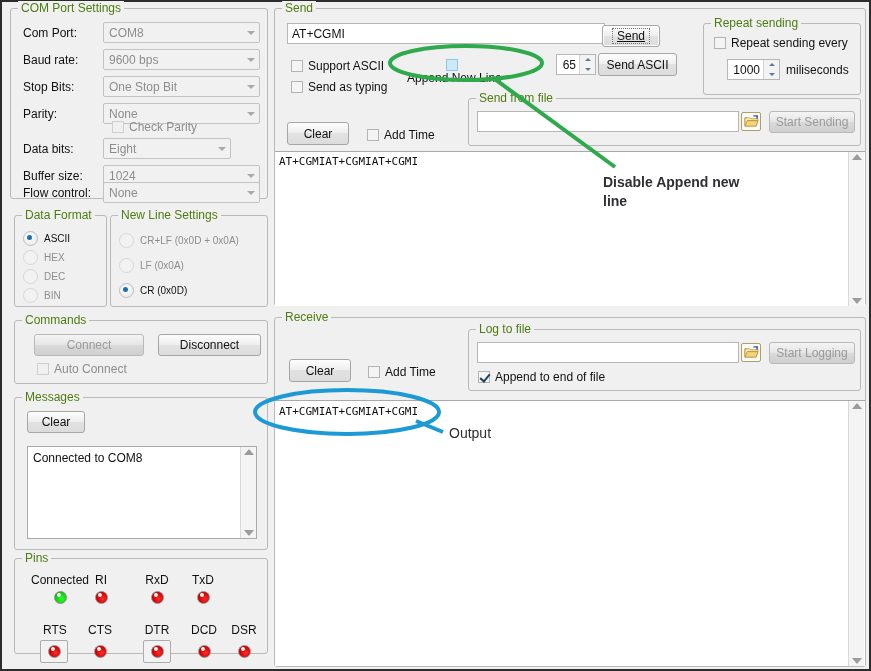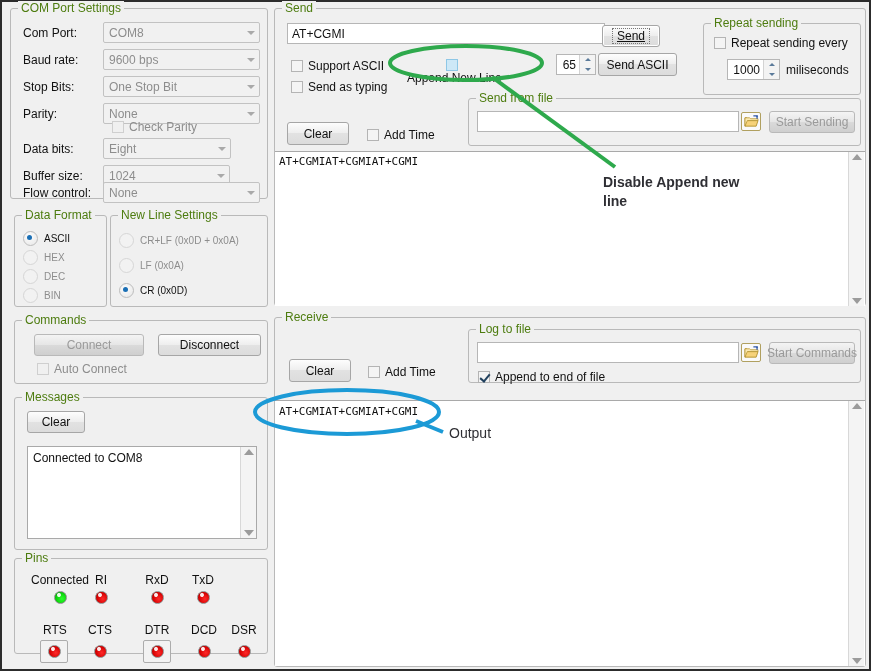--- a/index.html
+++ b/index.html
@@ -142,21 +142,21 @@
       <span>Check Parity</span>
     </div>
 
     <span class="lbl" style="left:12px;top:133px;">Data bits:</span>
     <div class="combo" style="left:92px;top:129px;width:128px;">
       <span class="cv">Eight</span>
       <span class="arw"></span>
     </div>
 
     <span class="lbl" style="left:12px;top:160px;">Buffer size:</span>
-    <div class="combo" style="left:92px;top:156px;width:127px;">
+    <div class="combo" style="left:92px;top:156px;width:157px;">
       <span class="cv">1024</span>
       <span class="arw"></span>
     </div>
 
     <span class="lbl" style="left:12px;top:177px;">Flow control:</span>
     <div class="combo" style="left:92px;top:173px;width:157px;">
       <span class="cv">None</span>
       <span class="arw"></span>
     </div>
   </div>
@@ -350,35 +350,35 @@
     <span class="gbt">Receive</span>
 
     <div class="btn" style="left:14px;top:41px;width:62px;height:23px;">
       <span class="inner">Clear</span>
     </div>
     <div class="cb" style="left:93px;top:47px;">
       <span class="box"></span>
       <span>Add Time</span>
     </div>
 
-    <div class="gb" style="left:193px;top:11px;width:393px;height:54px;">
+    <div class="gb" style="left:193px;top:11px;width:393px;height:62px;">
       <span class="gbt">Log to file</span>
       <div class="txt" style="left:8px;top:12px;width:262px;">
         <span></span>
       </div>
       <div class="folder" style="left:272px;top:13px;">
         <svg width="15" height="13" viewBox="0 0 16 14">
           <path d="M1 3 L1 12 L13 12 L15 6 L4 6 L3 3 Z" fill="#f6d279" stroke="#b3922e" stroke-width="1"></path>
           <path d="M1 3 L1 12 L3.5 6 L15 6 L15 4 L7 4 L6 3 Z" fill="#fbe9b0" stroke="#b3922e" stroke-width="0.8"></path>
           <path d="M10 1 L14 1 L14 4" fill="none" stroke="#2f57a8" stroke-width="1.4"></path>
           <path d="M14 0.2 L15.2 2 L12.8 2 Z" fill="#2f57a8"></path>
         </svg>
       </div>
       <div class="btn disabled" style="left:300px;top:12px;width:86px;height:22px;">
-        <span class="inner">Start Commands</span>
+        <span class="inner">Start Logging</span>
       </div>
       <div class="cb on" style="left:9px;top:40px;">
         <span class="box"></span>
         <span>Append to end of file</span>
       </div>
     </div>
 
     <div class="log" style="left:0px;top:82px;width:590px;height:266px;border-left:none;border-right:none;border-bottom:none;">
       <span class="logtext mono" style="top:4px;">AT+CGMIAT+CGMIAT+CGMI</span>
       <div class="scroll" style="right:1px;">

